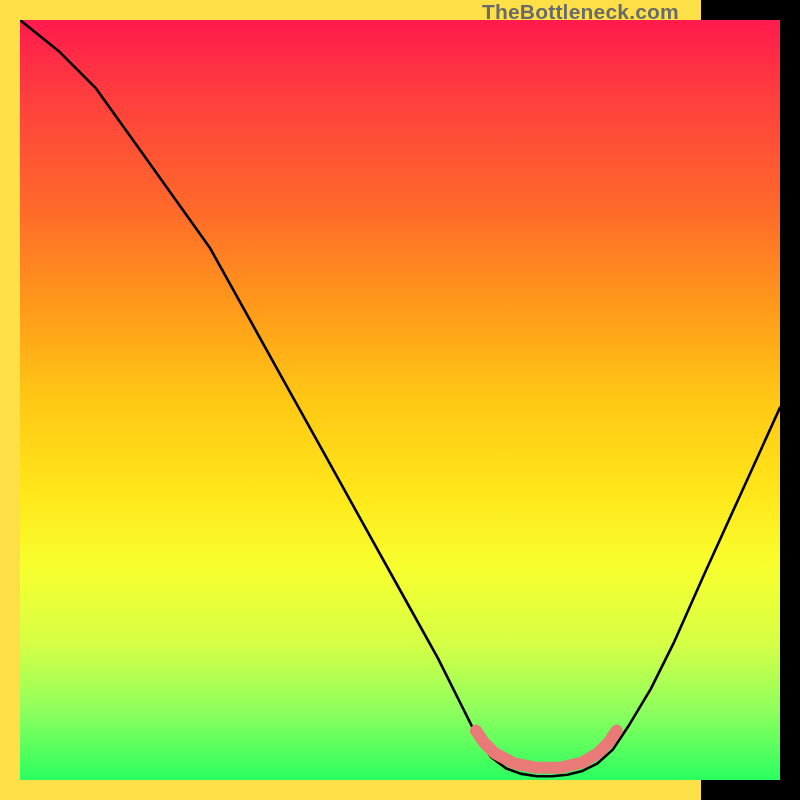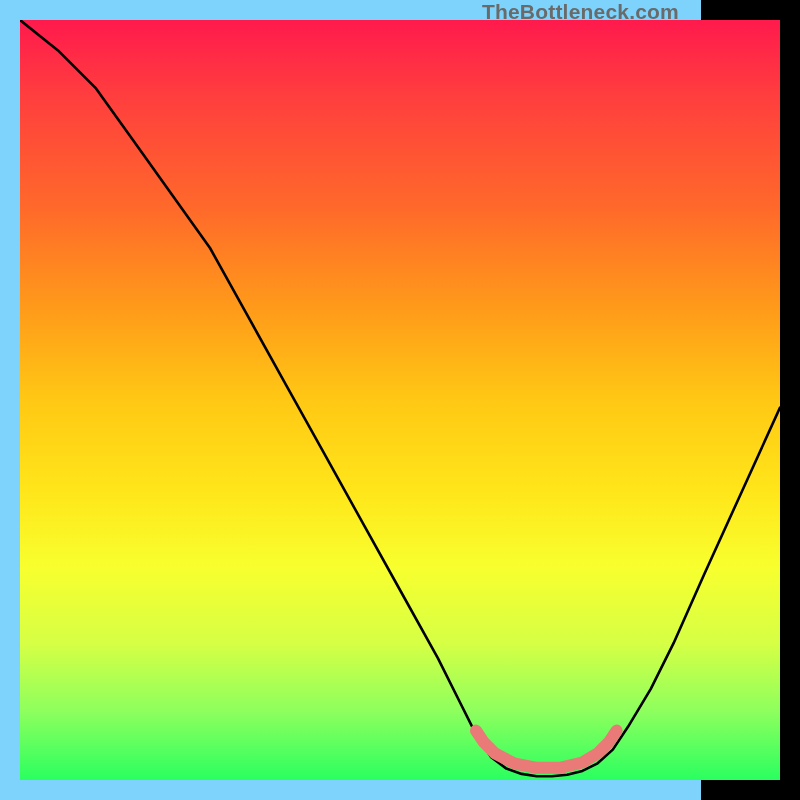--- a/index.html
+++ b/index.html
@@ -9,21 +9,21 @@
     height: 800px;
     background: #000;
     overflow: hidden;
   }
   .frame {
     position: absolute;
     left: 0;
     top: 0;
     width: 701px;
     height: 800px;
-    background: #7dd3fc;
+    background: #fde047;
   }
   .plot {
     position: absolute;
     left: 20px;
     top: 20px;
     width: 760px;
     height: 760px;
     background: linear-gradient(to bottom,
       #ff1a4d 0%,
       #ff3e3e 10%,

